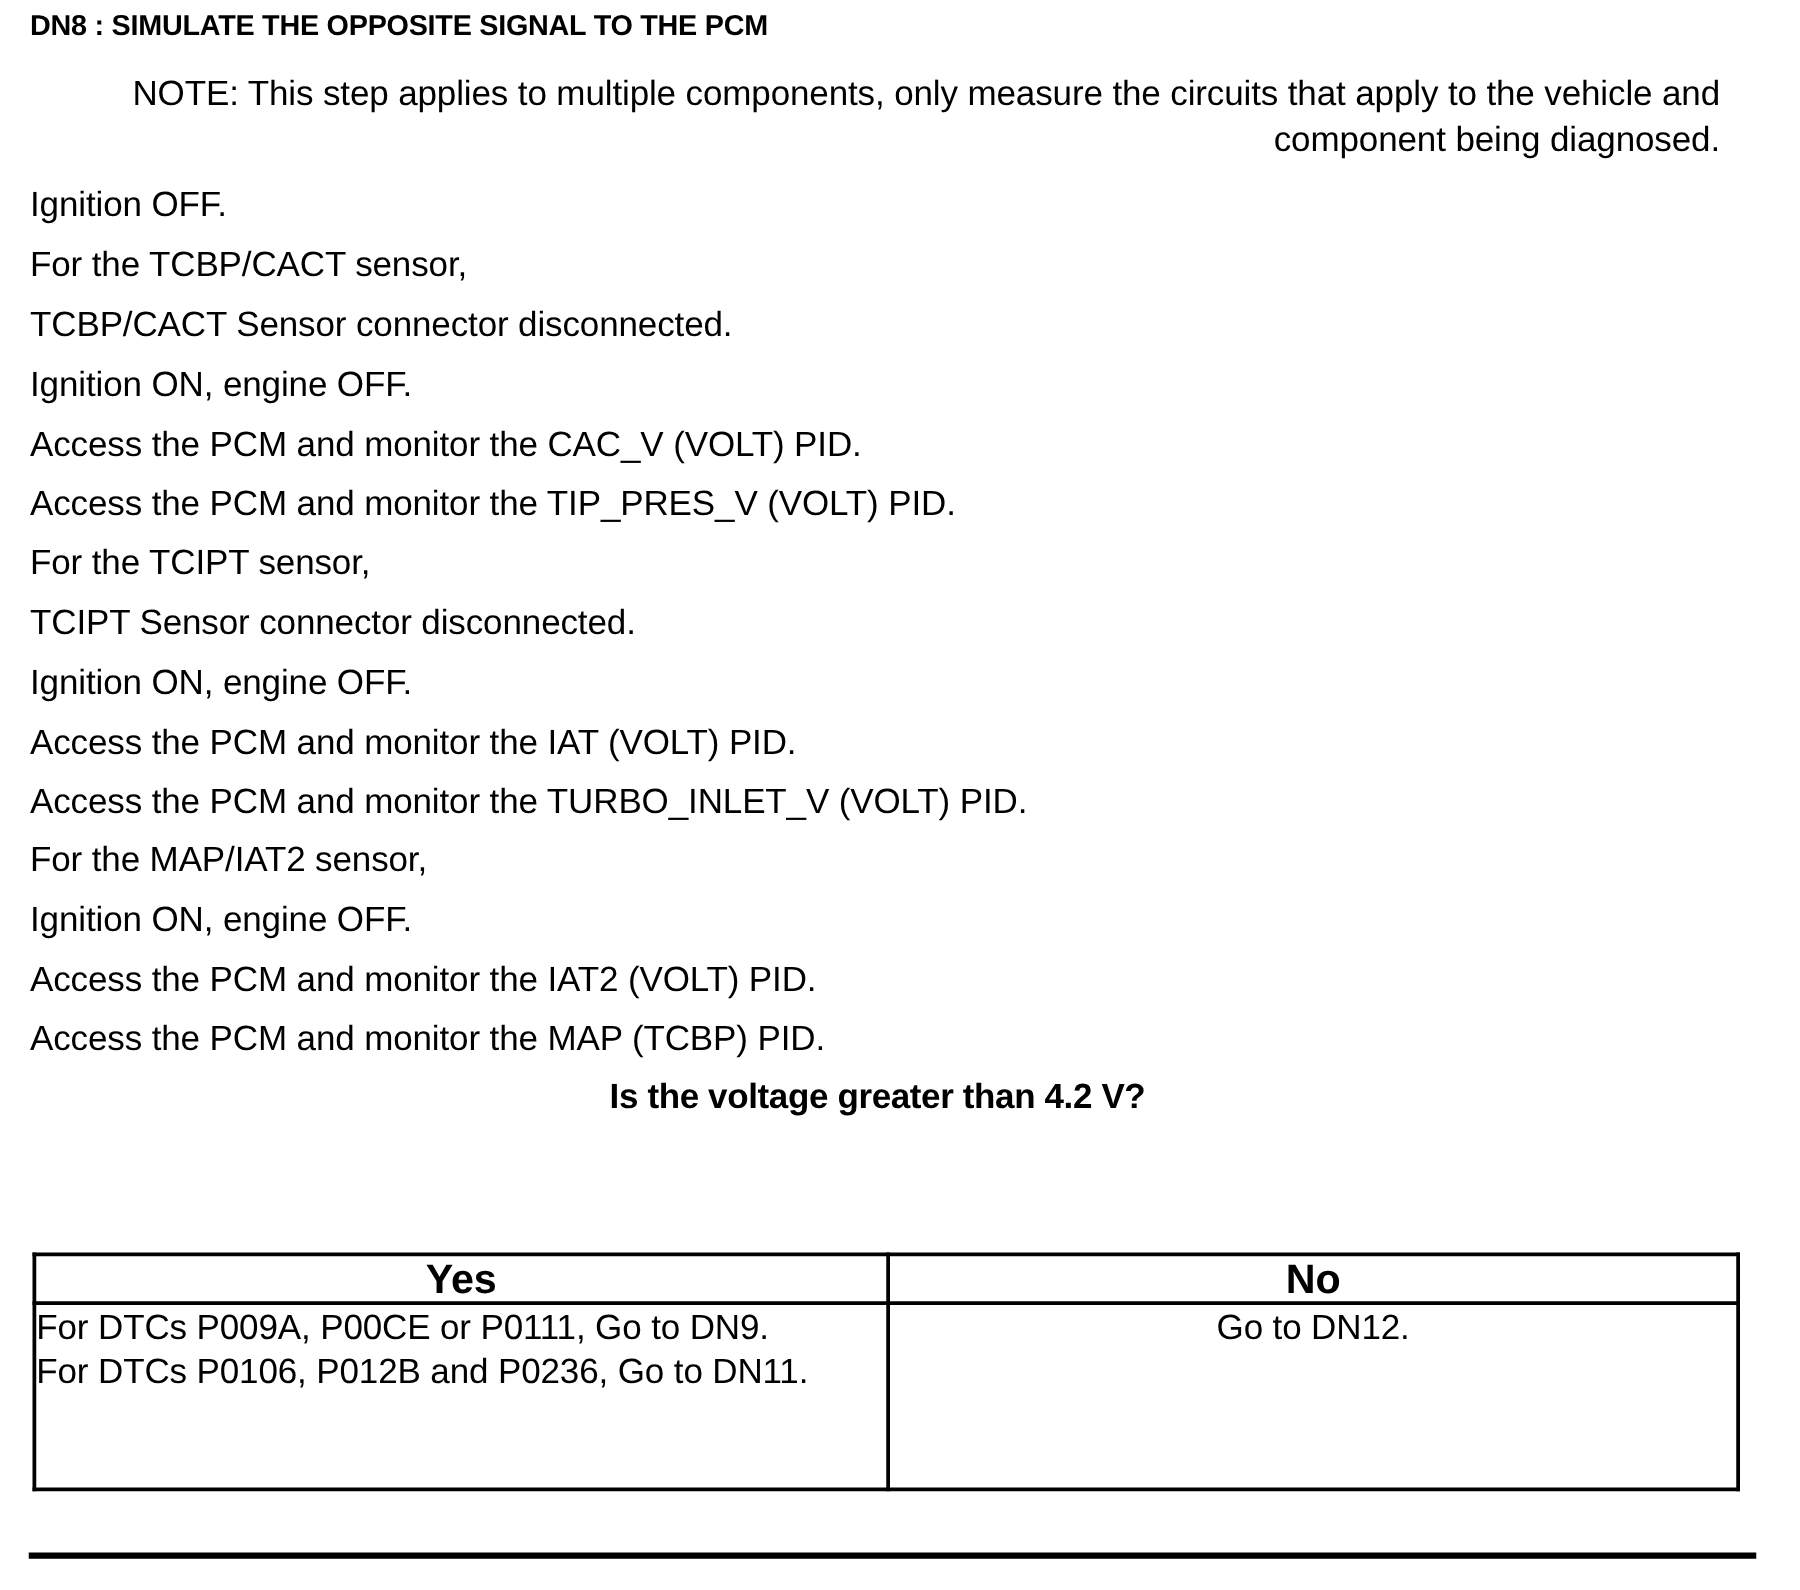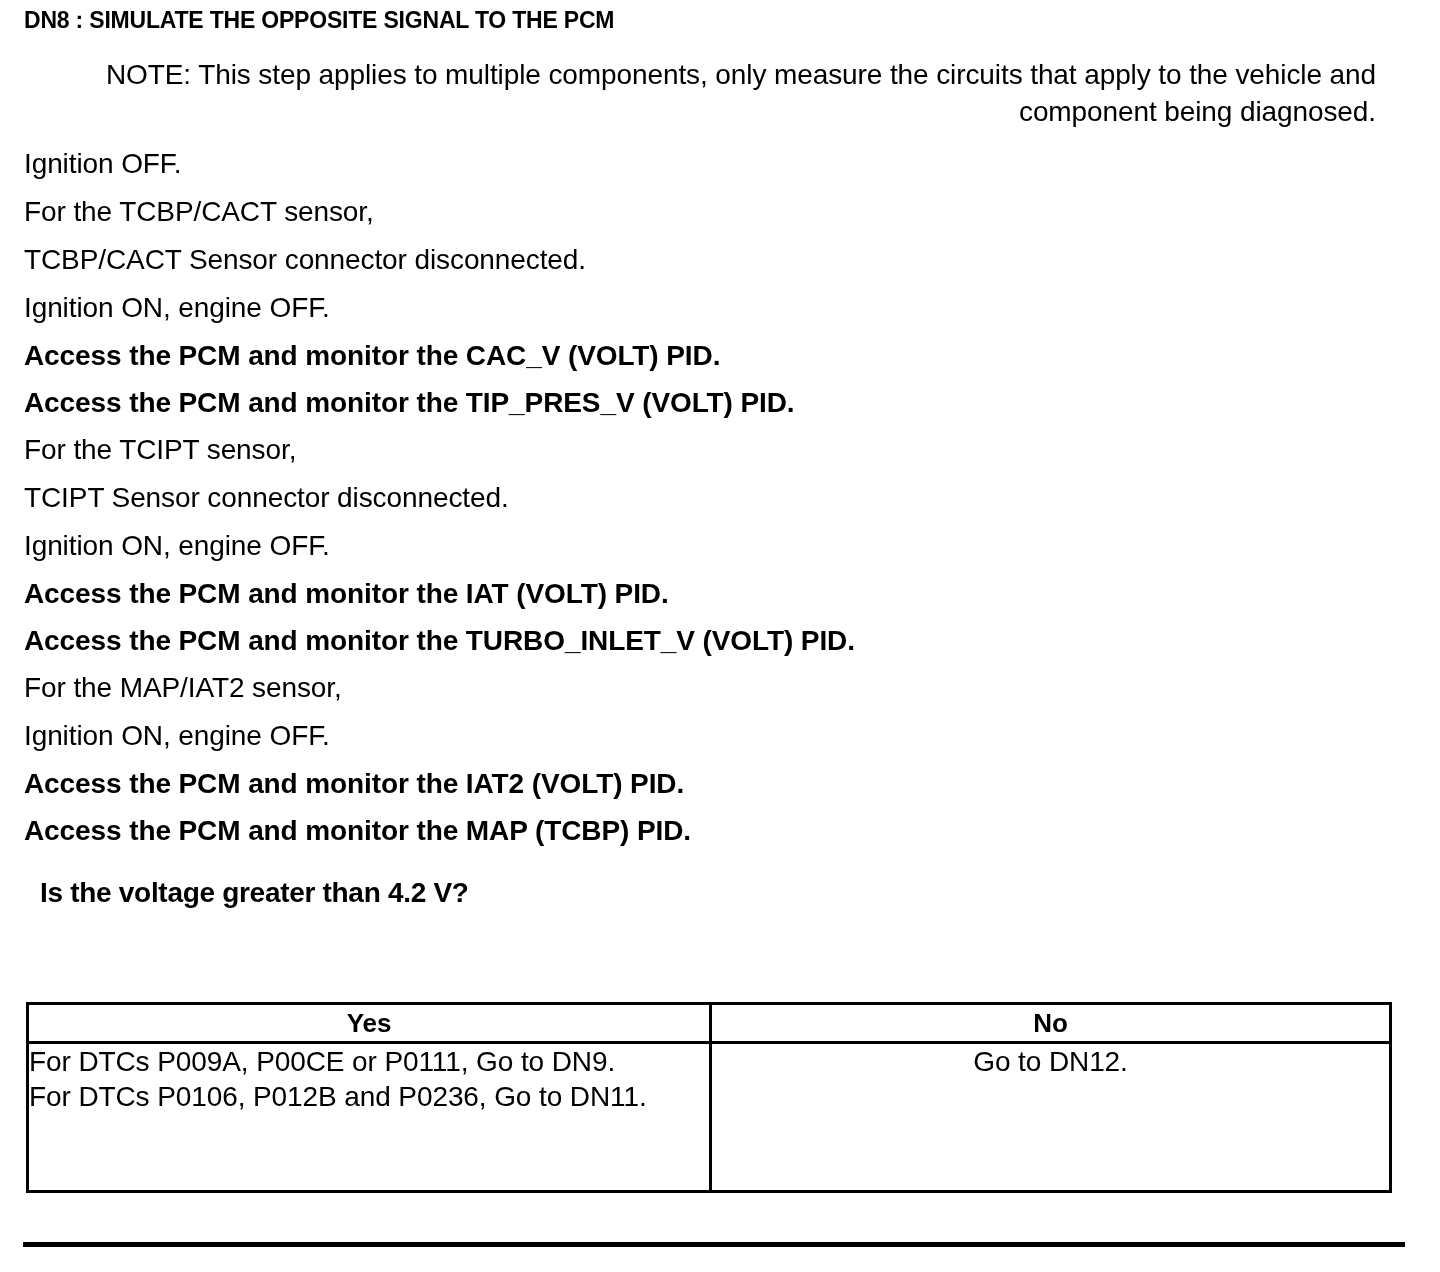--- a/index.html
+++ b/index.html
@@ -53,29 +53,29 @@
   }
   .step-line {
     font-size: 28px;
     line-height: 48px;
     margin: 0;
     letter-spacing: -0.1px;
     white-space: nowrap;
   }
   .step-line.tight {
     line-height: 47px;
-    font-weight: bold;
   }
   .question-line {
     font-size: 28px;
     font-weight: bold;
     line-height: 46px;
-    margin: 16px;
+    margin: 0;
     letter-spacing: -0.3px;
     white-space: nowrap;
+    text-align: center;
   }
 
   
   .decision-table {
     position: absolute;
     left: 26px;
     top: 1002px;
     width: 1363px;
     border-collapse: collapse;
     table-layout: fixed;
@@ -85,21 +85,21 @@
     border: 3px solid #000000;
     padding: 0;
     vertical-align: top;
     font-size: 28px;
     letter-spacing: -0.1px;
   }
   .decision-table th {
     height: 36px;
     text-align: center;
     font-weight: bold;
-    font-size: 26px;
+    font-size: 33px;
     line-height: 36px;
     vertical-align: middle;
   }
   .col-yes { width: 683px; }
   .col-no  { width: 680px; }
 
   .cell-yes {
     padding: 2px 4px 4px 6px;
     line-height: 35px;
     text-align: left;

